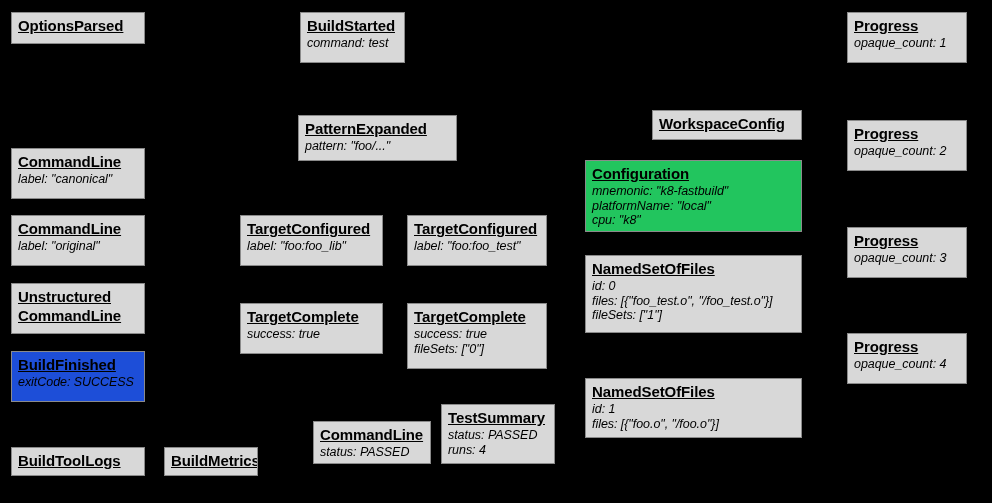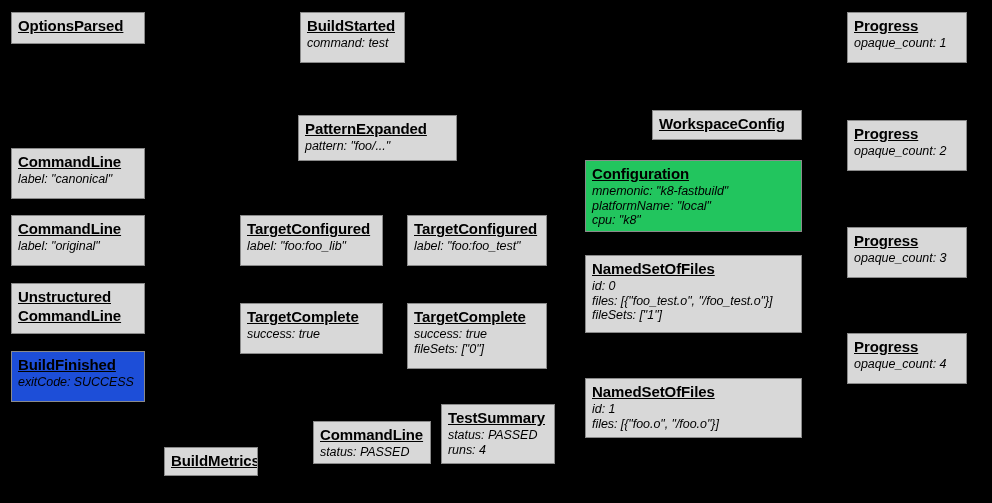--- a/index.html
+++ b/index.html
@@ -71,20 +71,23 @@
       </div>
     </div>
     <div class="node title-only" style="left: 11px; top: 283px; width: 134px; height: 51px; background: rgb(216, 216, 216); border-color: rgb(138, 138, 138); color: rgb(0, 0, 0);">
       <div class="node-title-wrap"><div class="node-title">Unstructured</div><div class="node-title">CommandLine</div></div>
     </div>
     <div class="node" style="left: 11px; top: 351px; width: 134px; height: 51px; background: #1d4ed8; border-color: rgb(138, 138, 138); color: rgb(0, 0, 0);">
       <div><span class="node-title">BuildFinished</span></div>
       <div class="node-fields">
         <div class="node-field">exitCode: SUCCESS</div>
       </div>
+    </div>
+    <div class="node title-only" style="left: 11px; top: 447px; width: 134px; height: 29px; background: rgb(216, 216, 216); border-color: rgb(138, 138, 138); color: rgb(0, 0, 0);">
+      <div><span class="node-title">BuildToolLogs</span></div>
     </div>
     <div class="node title-only" style="left: 164px; top: 447px; width: 94px; height: 29px; background: rgb(216, 216, 216); border-color: rgb(138, 138, 138); color: rgb(0, 0, 0);">
       <div><span class="node-title">BuildMetrics</span></div>
     </div>
     <div class="node" style="left: 300px; top: 12px; width: 105px; height: 51px; background: rgb(216, 216, 216); border-color: rgb(138, 138, 138); color: rgb(0, 0, 0);">
       <div><span class="node-title">BuildStarted</span></div>
       <div class="node-fields">
         <div class="node-field">command: test</div>
       </div>
     </div>

